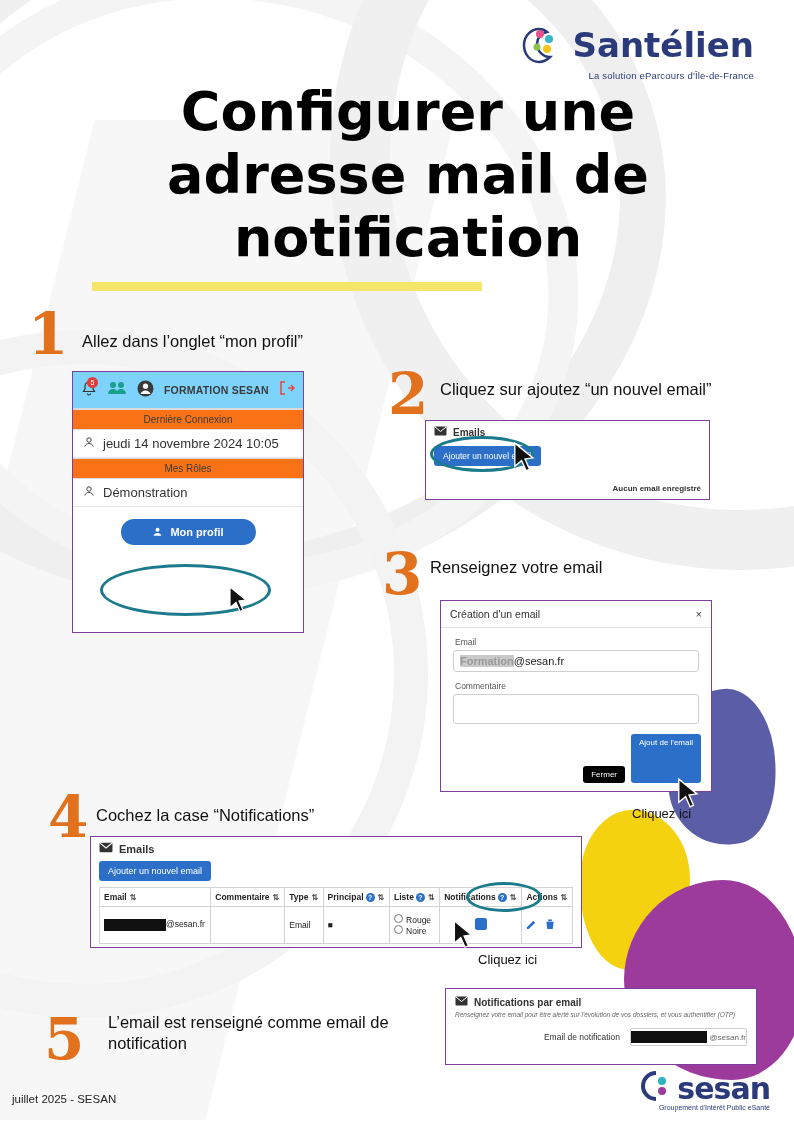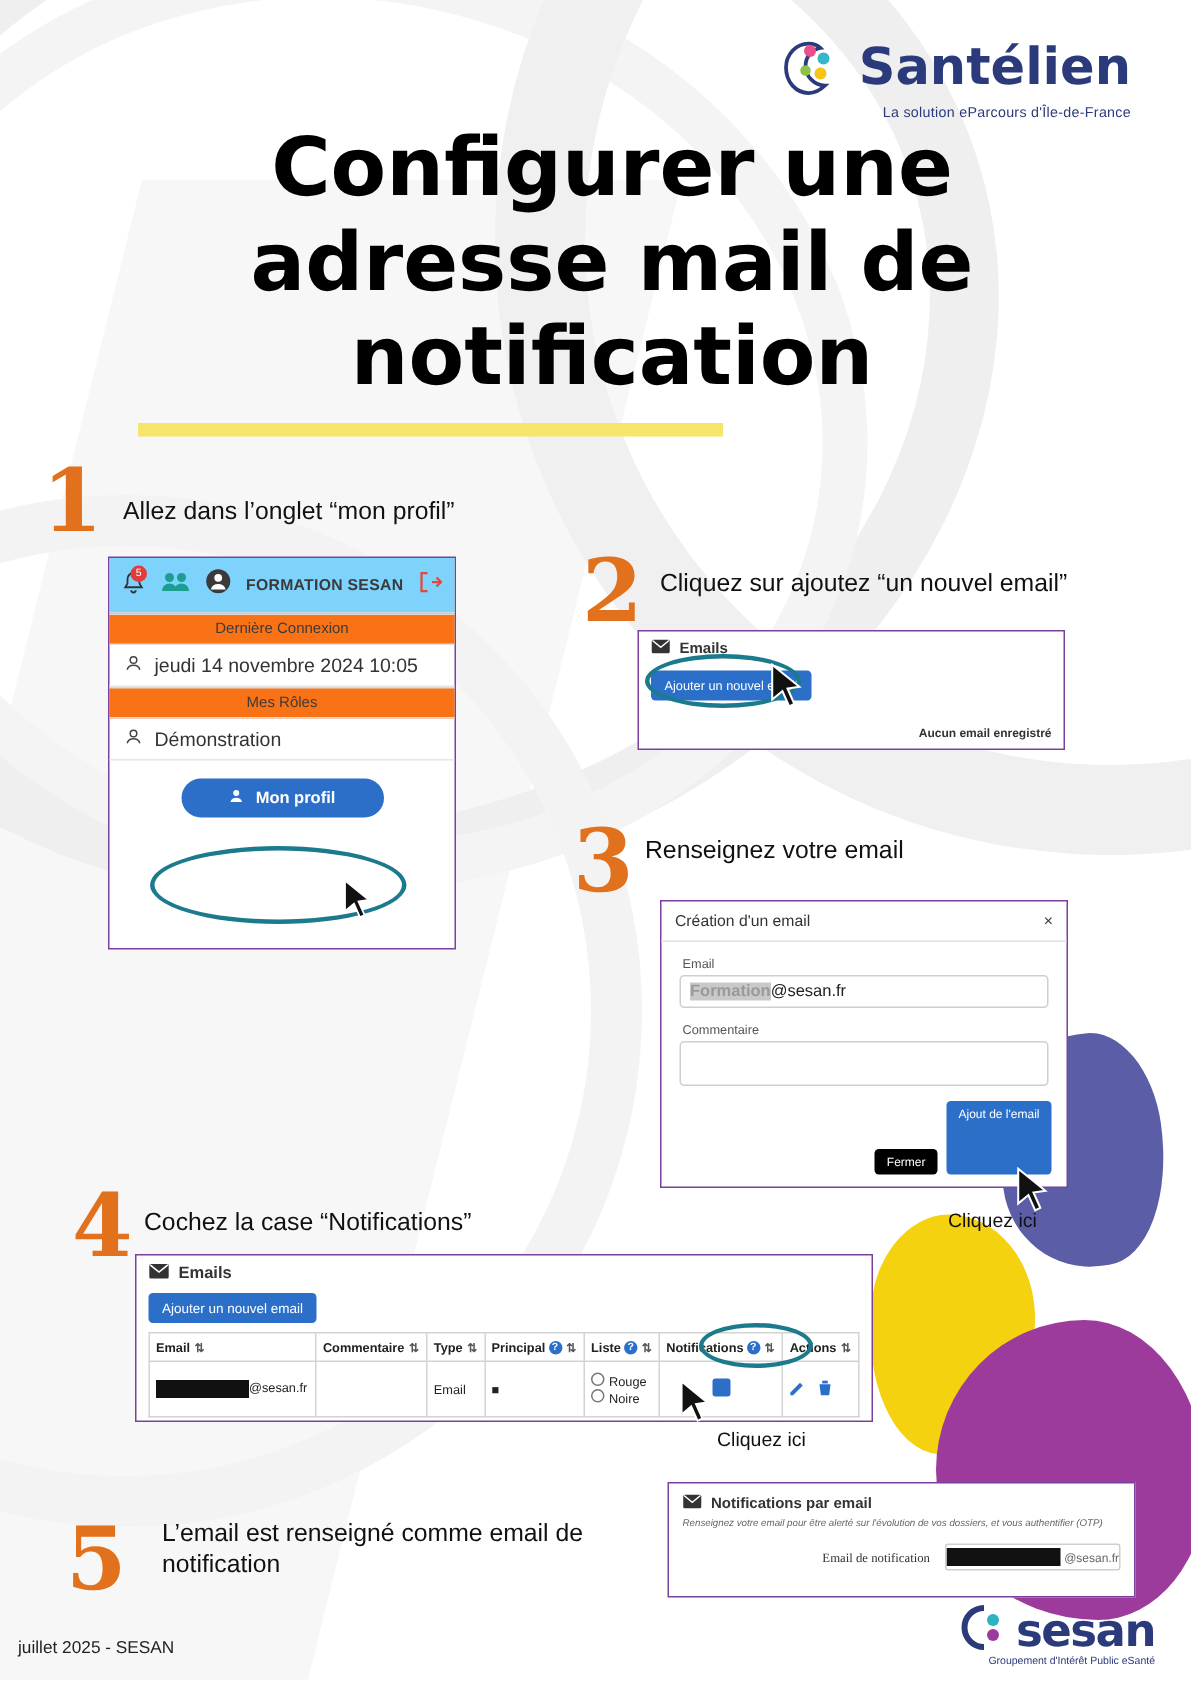--- a/index.html
+++ b/index.html
@@ -160,21 +160,21 @@
     font-size:7px;line-height:9px;text-align:center;margin-left:2px;vertical-align:middle;
   }
   .chk{width:10px;height:10px;border:1px solid #2b6fc9;background:#2b6fc9;display:inline-block;border-radius:2px;}
   .radio{width:7px;height:7px;border:1px solid #777;border-radius:50%;display:inline-block;margin-right:3px;}
 
   
   #shot5{left:445px;top:988px;width:310px;height:75px;}
   .s5-head{display:flex;align-items:center;gap:6px;font-size:10px;font-weight:bold;color:#333;padding:7px 9px 3px;}
   .s5-desc{font-size:6.5px;color:#666;padding:0 9px;font-style:italic;}
   .s5-row{display:flex;align-items:center;gap:10px;padding:10px 9px 0;justify-content:flex-end;}
-  .s5-lbl{font-size:8.5px;color:#333;font-family:Liberation Serif, serif;}
+  .s5-lbl{font-size:8.5px;color:#333;}
   .s5-field{
     width:115px;height:16px;border:1px solid #cfcfcf;border-radius:2px;background:#fff;
     display:flex;align-items:center;font-size:8px;color:#666;overflow:hidden;
   }
   .blackbar{background:#111;height:12px;display:inline-block;}
 
   .caption{position:absolute;z-index:4;font-size:13px;color:#111;}
 
   
   .footer-txt{position:absolute;left:12px;bottom:18px;font-size:11.5px;color:#222;z-index:4;}

